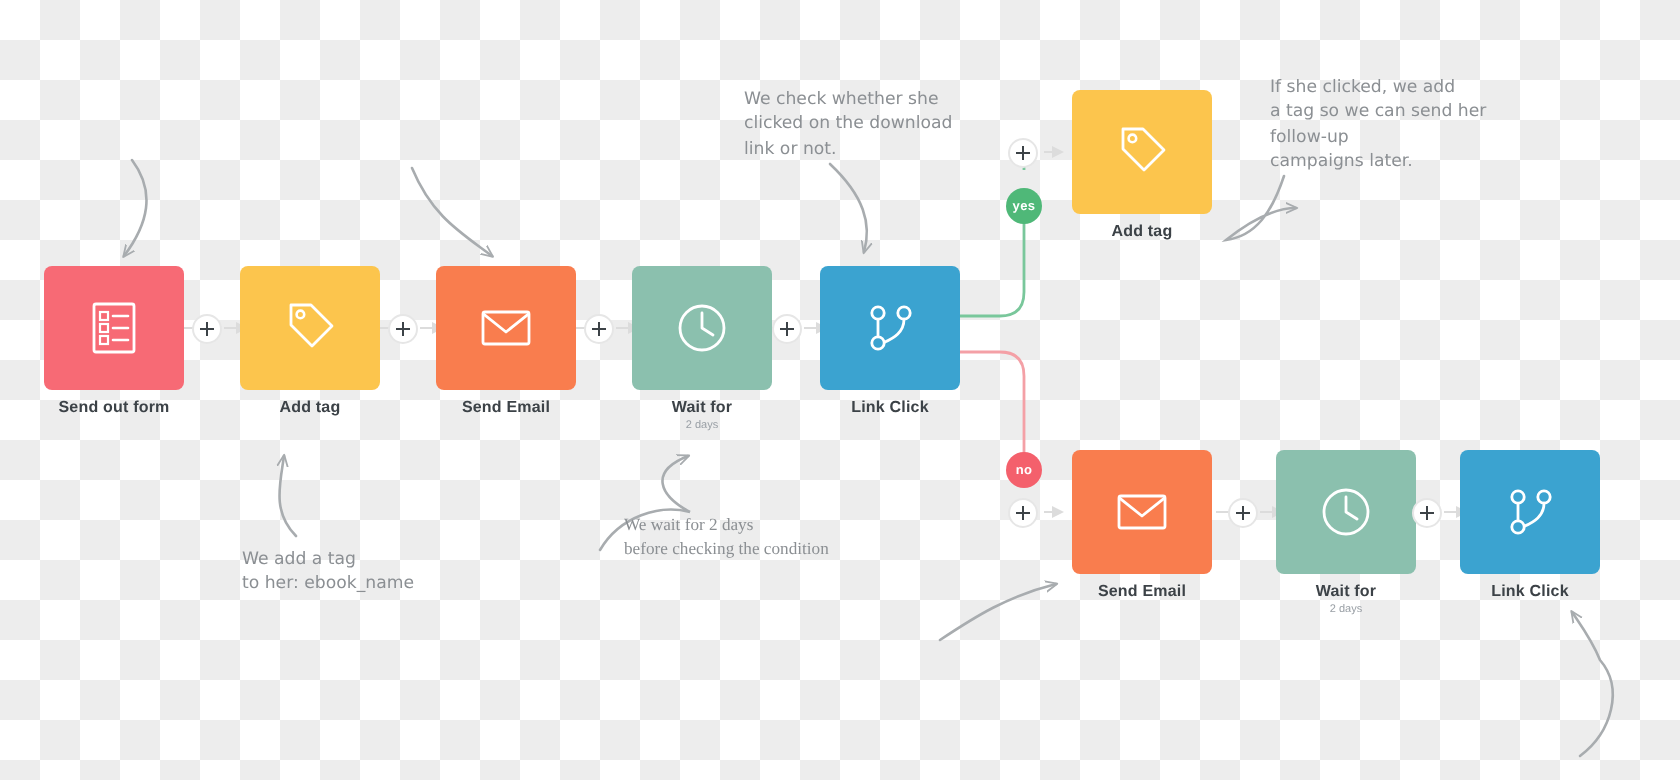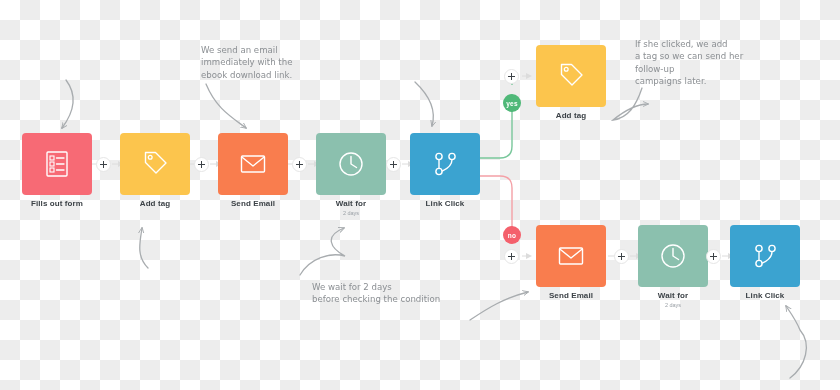--- a/index.html
+++ b/index.html
@@ -129,21 +129,21 @@
       <svg class="icn" viewBox="0 0 34 34">
         <rect x="7" y="5" width="20" height="24" rx="1" fill="none" stroke="#fff" stroke-width="1.4"></rect>
         <rect x="10" y="9" width="4" height="4" fill="none" stroke="#fff" stroke-width="1.1"></rect>
         <rect x="10" y="15" width="4" height="4" fill="none" stroke="#fff" stroke-width="1.1"></rect>
         <rect x="10" y="21" width="4" height="4" fill="none" stroke="#fff" stroke-width="1.1"></rect>
         <line x1="16.5" y1="11" x2="24" y2="11" stroke="#fff" stroke-width="1.3" stroke-linecap="round"></line>
         <line x1="16.5" y1="17" x2="24" y2="17" stroke="#fff" stroke-width="1.3" stroke-linecap="round"></line>
         <line x1="16.5" y1="23" x2="24" y2="23" stroke="#fff" stroke-width="1.3" stroke-linecap="round"></line>
       </svg>
     </div>
-    <div class="cap">Fills out form</div>
+    <div class="cap">Send out form</div>
   </div>
 
   <div class="plus" style="left:96px;top:157px;"></div>
 
   <div class="node" style="left:120px;top:133px;">
     <div class="box" style="background:#fcc54d;">
       <svg class="icn" viewBox="0 0 34 34">
         <path d="M17.5,5.5 L28,16 L18,26 L7.5,15.5 L7.5,5.5 Z" fill="none" stroke="#fff" stroke-width="1.4" stroke-linejoin="round"></path>
         <circle cx="12.2" cy="10.2" r="1.9" fill="none" stroke="#fff" stroke-width="1.3"></circle>
       </svg>
@@ -238,17 +238,18 @@
         <circle cx="11" cy="9.5" r="3.1" fill="none" stroke="#fff" stroke-width="1.4"></circle>
         <circle cx="24" cy="9.5" r="3.1" fill="none" stroke="#fff" stroke-width="1.4"></circle>
         <circle cx="11" cy="24.5" r="3.1" fill="none" stroke="#fff" stroke-width="1.4"></circle>
         <line x1="11" y1="12.6" x2="11" y2="21.4" stroke="#fff" stroke-width="1.4"></line>
         <path d="M24,12.6 C24,19 19,22 14.2,24.1" fill="none" stroke="#fff" stroke-width="1.4" stroke-linecap="round"></path>
       </svg>
     </div>
     <div class="cap">Link Click</div>
   </div>
 
-  <div class="note" style="left:201px;top:44px;width:120px;">We send an email<br>immediately with the<br>ebook download link.</div>
+  <div class="note" style="left:372px;top:44px;width:130px;">We check whether she<br>clicked on the download<br>link or not.</div>
   <div class="note" style="left:635px;top:38px;width:145px;">If she clicked, we add<br>a tag so we can send her<br>follow-up<br>campaigns later.</div>
-  <div class="note" style="left:312px;top:281px;width:155px;">We wait for 2 days<br>before checking the condition</div>
+  <div class="note" style="left:121px;top:274px;width:140px;">We add a tag<br>to her: ebook_name</div>
+  <div class="note" style="left:312px;top:256px;width:155px;font-family:Liberation Serif, serif;">We wait for 2 days<br>before checking the condition</div>
 
 </div>
 
 </body></html>

